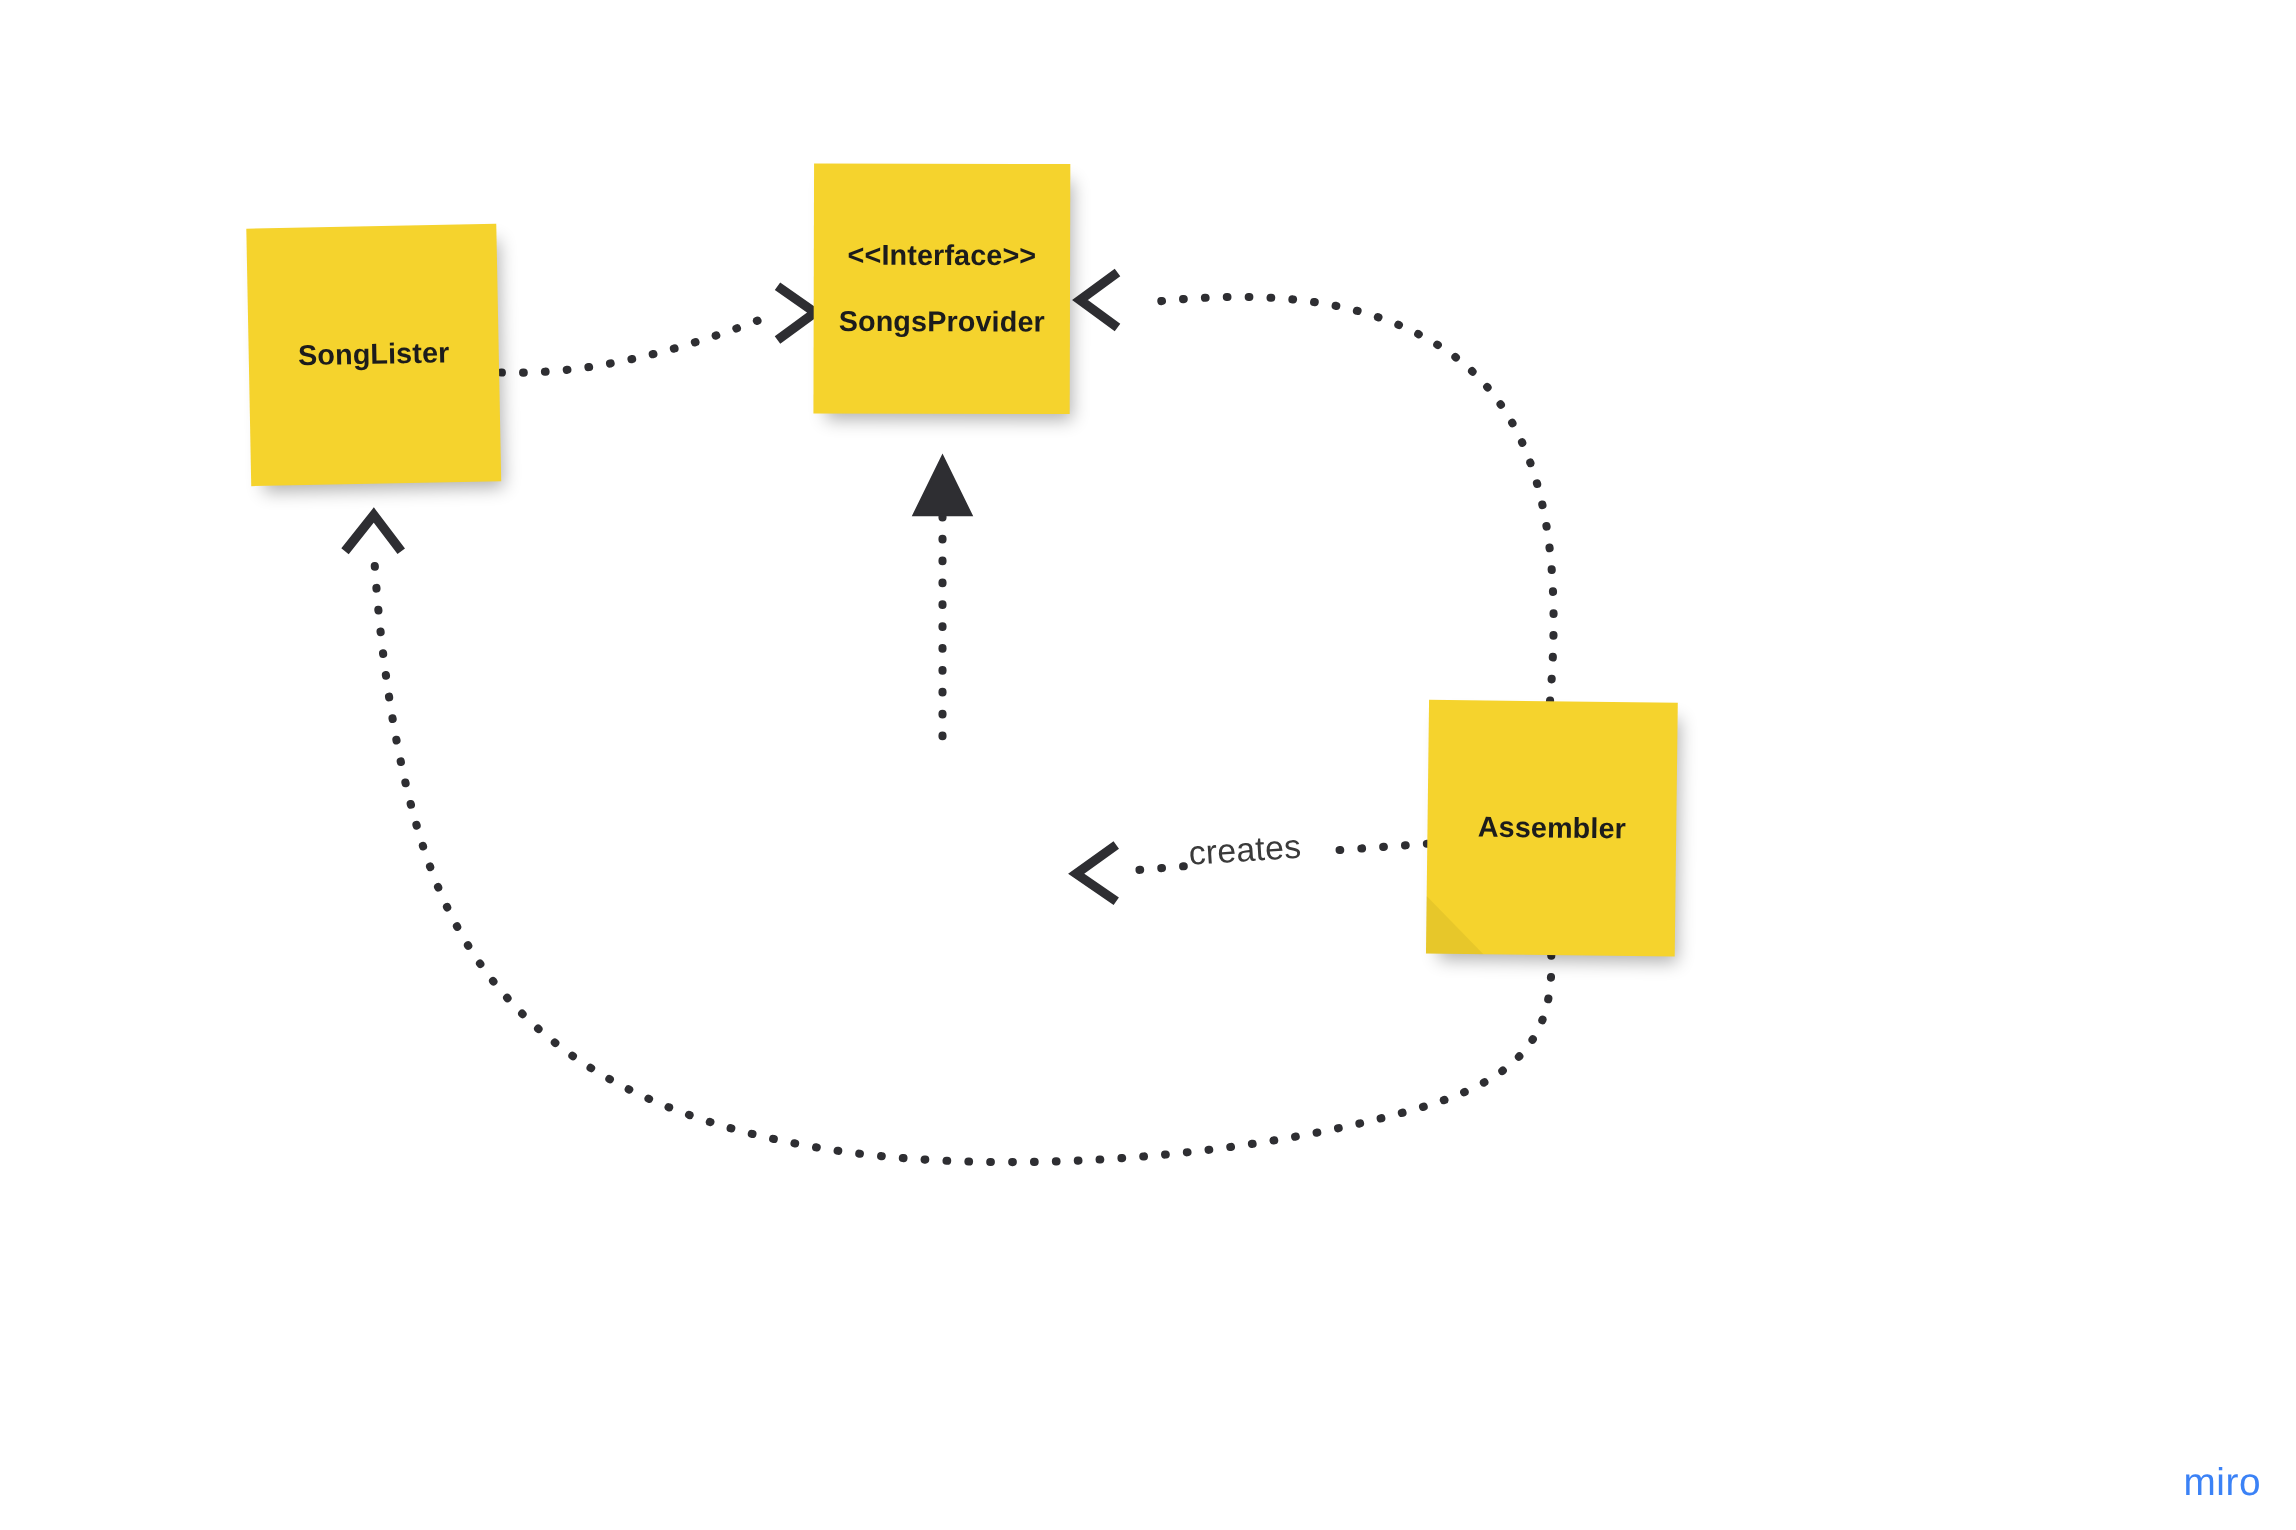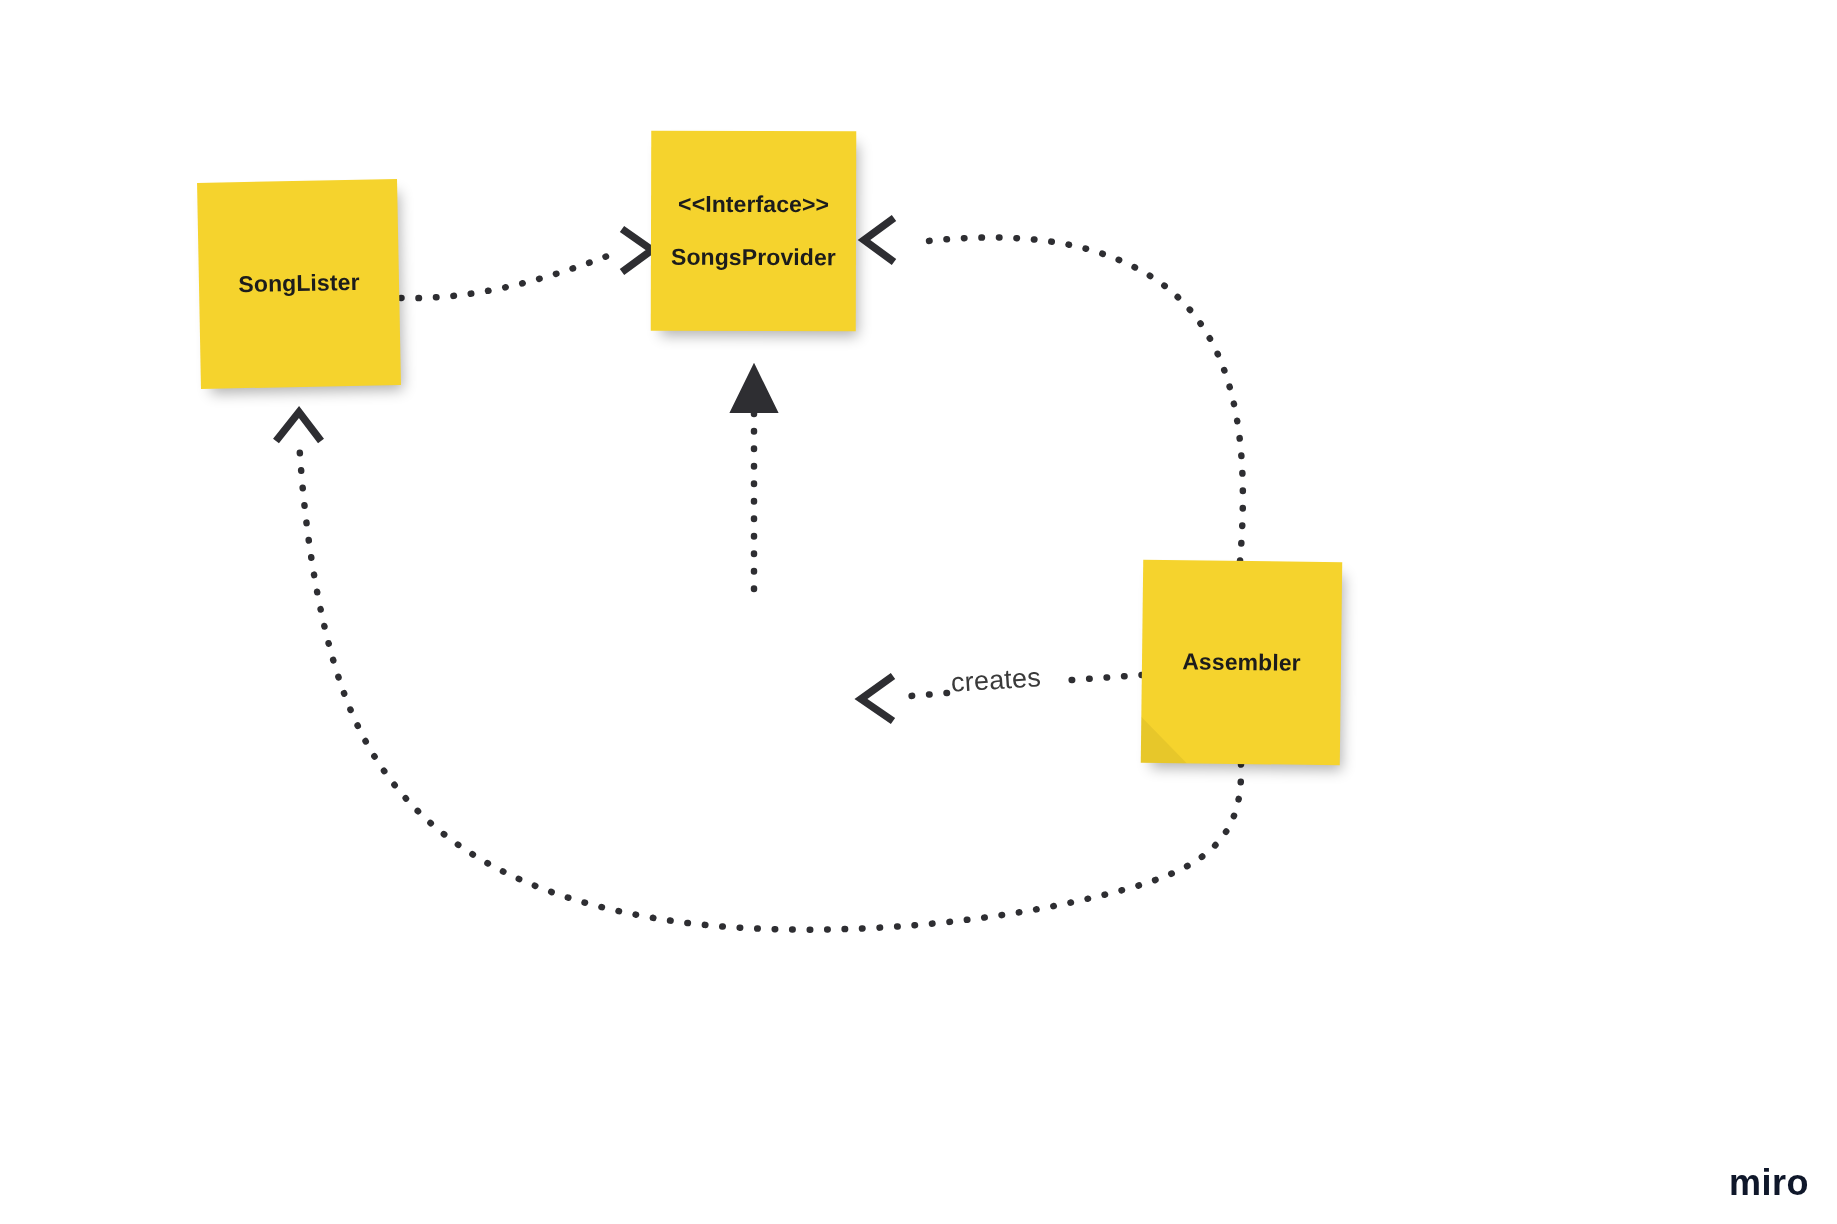--- a/index.html
+++ b/index.html
@@ -97,24 +97,24 @@
     color: #3a3a3a;
     transform: rotate(-3.6deg);
     white-space: nowrap;
     letter-spacing: 0.2px;
   }
 
   #miro-watermark {
     position: absolute;
     right: 28px;
     bottom: 20px;
-    font-size: 36px;
-    color: #0f172a;
+    font-size: 31px;
+    color: #3b82f6;
     letter-spacing: 0.5px;
-    font-weight: bold;
+    font-weight: normal;
   }
 </style>
 </head>
 <body>
 
 <div id="canvas">
 
   <svg id="edges" viewBox="0 0 1837 1224" width="1837" height="1224" xmlns="http://www.w3.org/2000/svg">
 
     <g>

